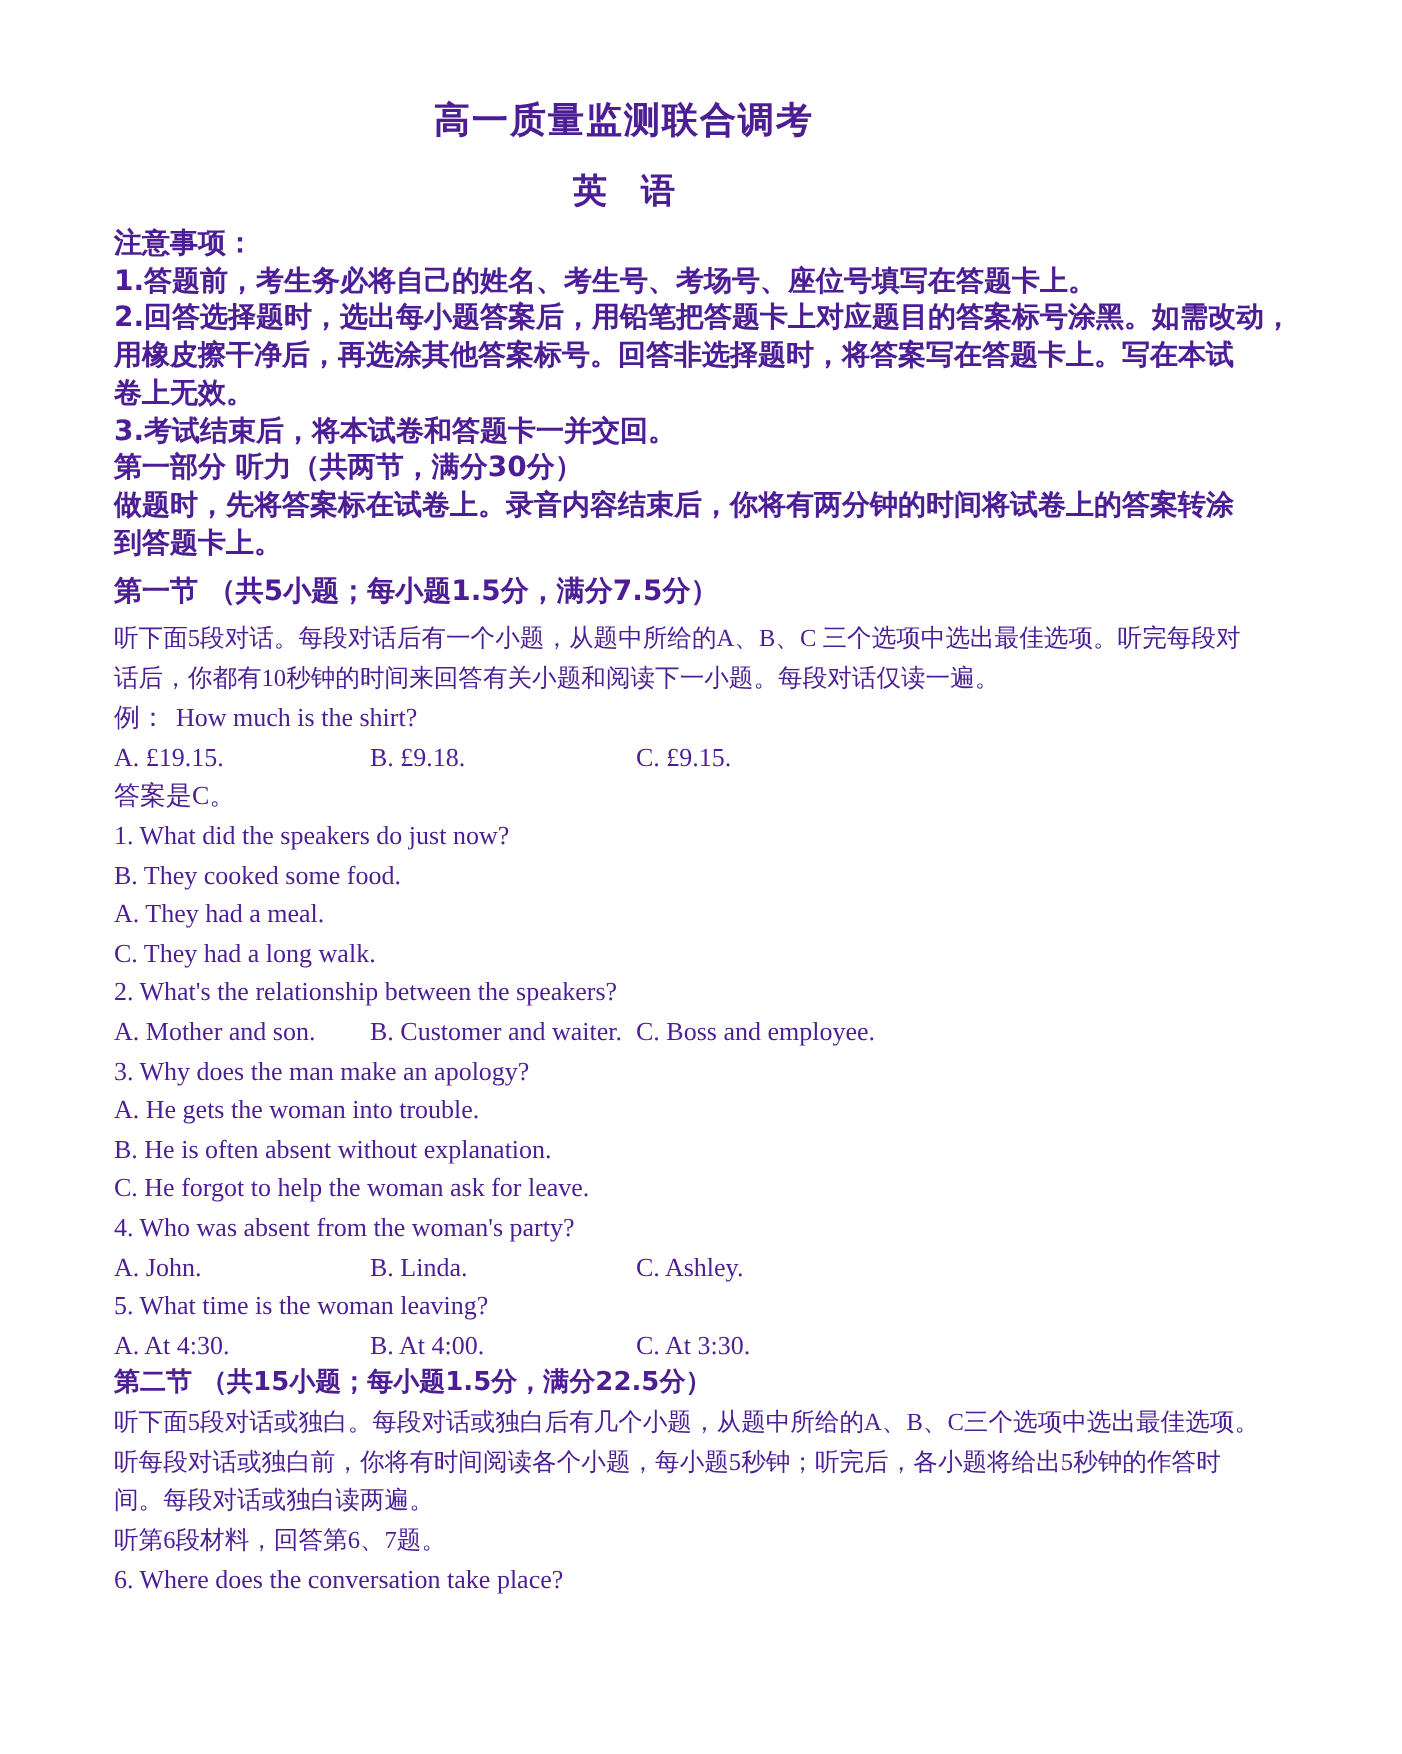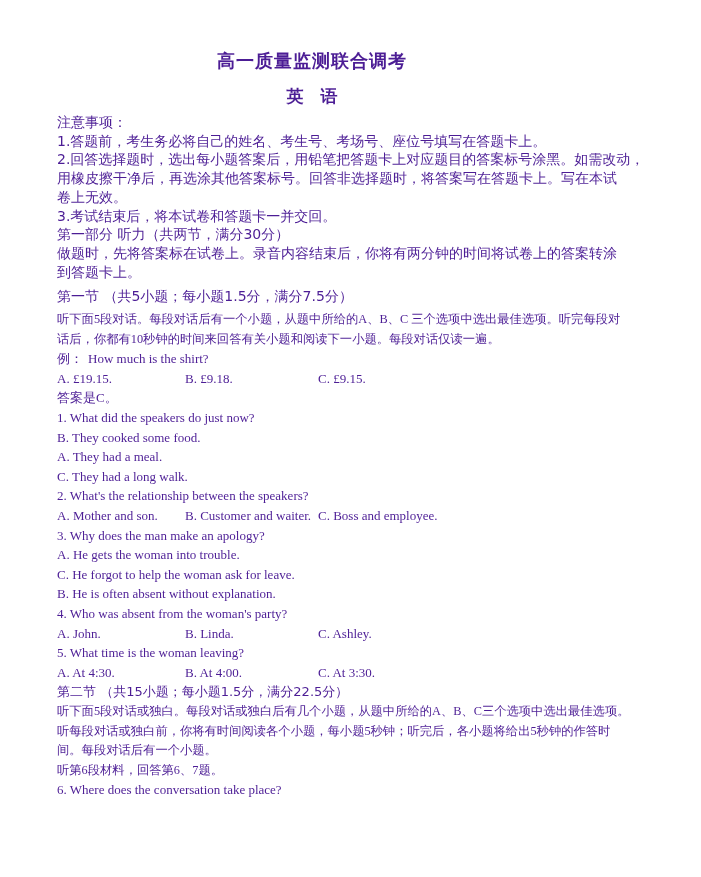--- a/index.html
+++ b/index.html
@@ -16,21 +16,21 @@
     font-size:18px; line-height:21px; font-weight:bold;
     font-family:"DejaVu Sans","Liberation Sans",sans-serif;
     letter-spacing:1px;
   }
   .exam-subject {
     margin-top:16px; font-size:17px; line-height:19px; font-weight:bold;
     font-family:"DejaVu Sans","Liberation Sans",sans-serif;
   }
 
   .bold-cn {
-    font-size:14px; line-height:18.7px; font-weight:normal;
+    font-size:14px; line-height:18.7px; font-weight:bold;
     font-family:"DejaVu Sans","Liberation Sans",sans-serif;
   }
   .notice-block { margin-top:7px; }
   .sec1-heading { margin-top:6px; }
 
   .qarea { margin-top:4px; }
   .ql { font-size:13px; line-height:19.6px; }
   .cn-small { font-size:12.3px; }
 
   .opt-row { display:flex; }
@@ -86,41 +86,41 @@
 
       <div class="ql">2. What's the relationship between the speakers?</div>
       <div class="ql opt-row">
         <span class="opt-a">A. Mother and son.</span>
         <span class="opt-b">B. Customer and waiter.</span>
         <span class="opt-c">C. Boss and employee.</span>
       </div>
 
       <div class="ql">3. Why does the man make an apology?</div>
       <div class="ql">A. He gets the woman into trouble.</div>
+      <div class="ql">B. He is often absent without explanation.</div>
       <div class="ql">C. He forgot to help the woman ask for leave.</div>
-      <div class="ql">B. He is often absent without explanation.</div>
 
       <div class="ql">4. Who was absent from the woman's party?</div>
       <div class="ql opt-row">
         <span class="opt-a">A. John.</span>
         <span class="opt-b">B. Linda.</span>
         <span class="opt-c">C. Ashley.</span>
       </div>
 
       <div class="ql">5. What time is the woman leaving?</div>
       <div class="ql opt-row">
         <span class="opt-a">A. At 4:30.</span>
         <span class="opt-b">B. At 4:00.</span>
         <span class="opt-c">C. At 3:30.</span>
       </div>
 
       <div class="ql bold-cn">第二节 （共15小题；每小题1.5分，满分22.5分）</div>
 
       <div class="ql cn-small">听下面5段对话或独白。每段对话或独白后有几个小题，从题中所给的A、B、C三个选项中选出最佳选项。</div>
       <div class="ql cn-small">听每段对话或独白前，你将有时间阅读各个小题，每小题5秒钟；听完后，各小题将给出5秒钟的作答时</div>
-      <div class="ql cn-small">间。每段对话后有一个小题。</div>
+      <div class="ql cn-small">间。每段对话或独白读两遍。</div>
       <div class="ql cn-small">听第6段材料，回答第6、7题。</div>
 
       <div class="ql">6. Where does the conversation take place?</div>
     </div>
 
   </div>
 </div>
 
 </body></html>

